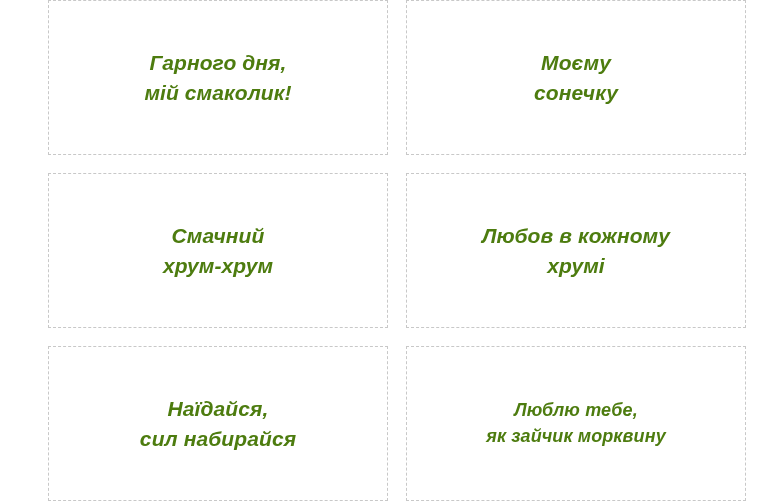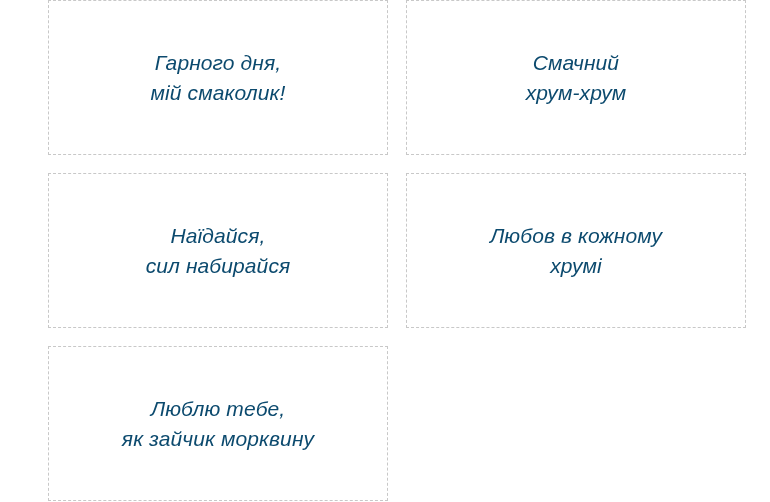--- a/index.html
+++ b/index.html
@@ -36,24 +36,24 @@
     box-sizing: border-box;
     display: flex;
     align-items: center;
     justify-content: center;
     text-align: center;
     background: #ffffff;
   }
   .card-text {
     font-family: "Liberation Sans", sans-serif;
     font-style: italic;
-    font-weight: normal;
+    font-weight: bold;
     font-size: 21px;
     line-height: 1.42;
-    color: #0c4a6e;
+    color: #4d7c0f;
     white-space: pre-line;
     letter-spacing: 0.1px;
     padding: 0 10px;
   }
   .card:nth-child(1) .card-text,
   .card:nth-child(2) .card-text {
     font-size: 21px;
   }
   .card:nth-child(6) .card-text {
     font-size: 18px;
@@ -63,34 +63,38 @@
 <body>
 
 <div class="sheet">
   <div class="grid">
 
     <div class="card">
       <div class="card-text">Гарного дня,
 мій смаколик!</div>
     </div>
 
+    <div class="card">
+      <div class="card-text">Моєму
+сонечку</div>
+    </div>
 
     <div class="card">
       <div class="card-text">Смачний
 хрум-хрум</div>
     </div>
 
     <div class="card">
-      <div class="card-text">Наїдайся,
-сил набирайся</div>
+      <div class="card-text">Любов в кожному
+хрумі</div>
     </div>
 
     <div class="card">
-      <div class="card-text">Любов в кожному
-хрумі</div>
+      <div class="card-text">Наїдайся,
+сил набирайся</div>
     </div>
 
     <div class="card">
       <div class="card-text">Люблю тебе,
 як зайчик морквину</div>
     </div>
 
   </div>
 </div>
 

